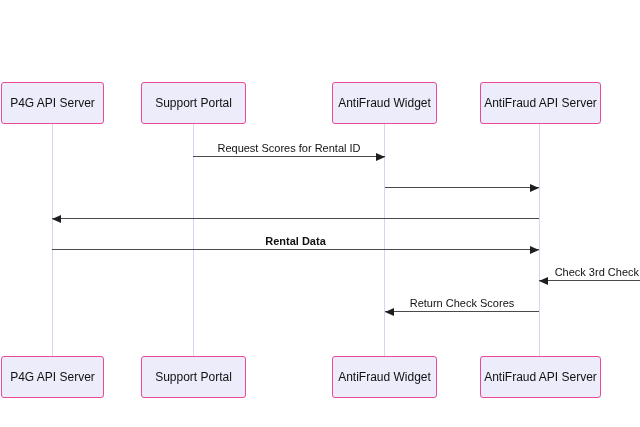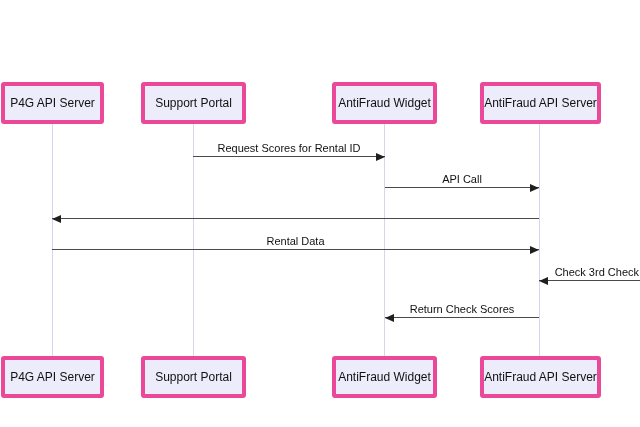--- a/index.html
+++ b/index.html
@@ -12,21 +12,21 @@
   .stage {
     position: relative;
     width: 640px; height: 427px;
     background: #ffffff;
     overflow: hidden;
   }
   .actor-box {
     position: absolute;
     height: 42px;
     background: #ececfb;
-    border: 4px solid #ec4899;
+    border: 1px solid #ec4899;
     border-radius: 3px;
     box-sizing: border-box;
     display: flex;
     align-items: center;
     justify-content: center;
     font-size: 12px;
     color: #111111;
     white-space: nowrap;
   }
   .lifeline {
@@ -88,43 +88,42 @@
   <div class="lifeline" style="left:384px;"></div>
   <div class="lifeline" style="left:539px;"></div>
 
   <div class="msg" style="left:193px; top:139px; width:192px;">
     <div class="msg-label">Request Scores for Rental ID</div>
     <div class="msg-line"></div>
     <div class="msg-head dir-right"></div>
   </div>
 
   <div class="msg" style="left:385px; top:170px; width:154px;">
-    <div class="msg-label">API Call</div>
     <div class="msg-line"></div>
     <div class="msg-head dir-right"></div>
   </div>
 
   <div class="msg" style="left:52px; top:201px; width:487px;">
     <div class="msg-line"></div>
     <div class="msg-head dir-left"></div>
   </div>
 
-  <div class="msg" style="left:52px; top:232px; width:487px;">
+  <div class="msg" style="left:52px; top:232px; width:487px;font-weight:bold;">
     <div class="msg-label">Rental Data</div>
     <div class="msg-line"></div>
     <div class="msg-head dir-right"></div>
   </div>
 
   <div class="msg" style="left:539px; top:263px; width:101px;">
     <div class="msg-label align-right">Check 3rd Check</div>
     <div class="msg-line"></div>
     <div class="msg-head dir-left"></div>
   </div>
 
-  <div class="msg" style="left:385px; top:300px; width:154px;">
+  <div class="msg" style="left:385px; top:294px; width:154px;">
     <div class="msg-label">Return Check Scores</div>
     <div class="msg-line"></div>
     <div class="msg-head dir-left"></div>
   </div>
 
 
   <div class="actor-box" style="left:1px; top:356px; width:103px;">
     <span>P4G API Server</span>
   </div>
   <div class="actor-box" style="left:141px; top:356px; width:105px;">

